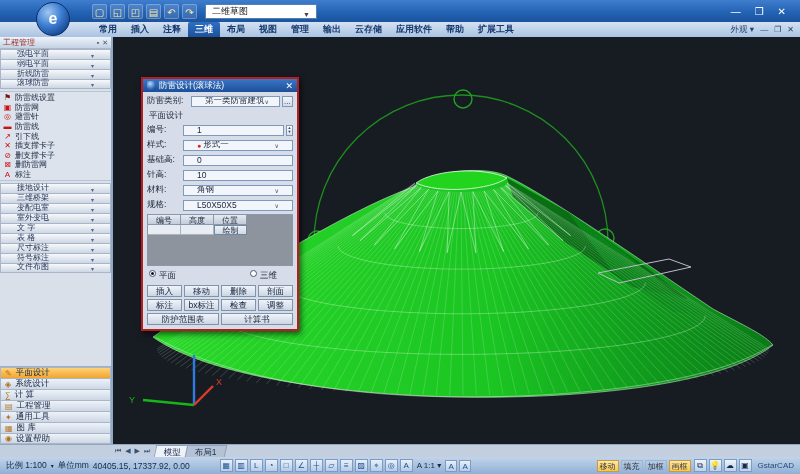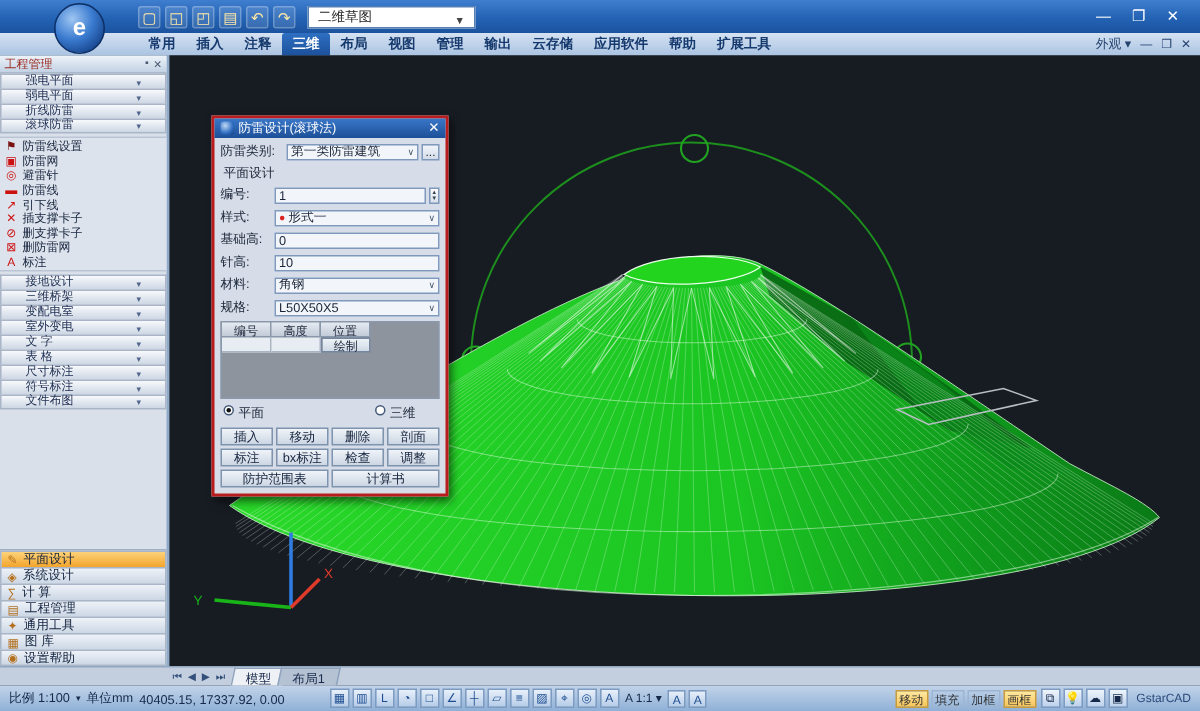--- a/index.html
+++ b/index.html
@@ -52,21 +52,21 @@
 
   
   .dialog { position:absolute; left:28px; top:40px; width:158px; background:#d6dde8; border:2px solid #b91c1c; box-shadow:2px 3px 6px rgba(0,0,0,.6); font-size:8.5px; color:#1a2437; }
   .dlg-title { height:13px; background:linear-gradient(#3a77c8,#1c4f98); color:#fff; display:flex; align-items:center; gap:3px; padding:0 4px; font-size:8.5px; }
   .dlg-title .dlg-ico { width:9px; height:9px; background:radial-gradient(circle at 35% 30%,#bcd8f5,#2f6cc0 60%,#123a78); border-radius:2px; }
   .dlg-title .dlg-close { margin-left:auto; font-size:9px; }
   .dlg-body { padding:3px 4px 4px; }
   .frow { display:flex; align-items:center; margin-bottom:3px; gap:2px; }
   .flabel { width:34px; flex:0 0 auto; }
   .flabel.wide { width:42px; }
-  .fctl { flex:1 1 auto; height:11px; background:#f2f6fb; border:1px solid #7e99bb; display:flex; align-items:center; padding:0 2px; overflow:hidden; white-space:nowrap; }
+  .fctl { flex:1 1 auto; height:11px; background:#f2f6fb; border:1px solid #7e99bb; display:flex; align-items:center; padding:0 13px; overflow:hidden; white-space:nowrap; }
   .fctl .caret { margin-left:auto; font-size:6px; color:#456; }
   .fctl .reddot { color:#d22; font-size:7px; margin-right:2px; }
   .spin { width:7px; height:11px; border:1px solid #7e99bb; background:linear-gradient(#fdfdfd,#d8e0ea); display:flex; flex-direction:column; align-items:center; justify-content:center; font-size:4px; color:#345; line-height:4px; }
   .mini-btn { width:12px; height:11px; border:1px solid #7e99bb; background:linear-gradient(#f2f5fa,#d3dce8); text-align:center; line-height:9px; font-size:8px; }
   .section { margin:2px 0 2px 2px; color:#1a2437; }
   .ptable { border:1px solid #8a98ab; background:#8d949e; height:52px; }
   .ptable .thead { display:flex; }
   .ptable .th { width:33px; height:10px; background:linear-gradient(#e6ebf2,#c2cbd8); border-right:1px solid #8a98ab; border-bottom:1px solid #8a98ab; text-align:center; font-size:8px; }
   .ptable .trow { display:flex; }
   .ptable .td { width:33px; height:10px; background:#e8edf4; border-right:1px solid #aab4c2; border-bottom:1px solid #aab4c2; }

